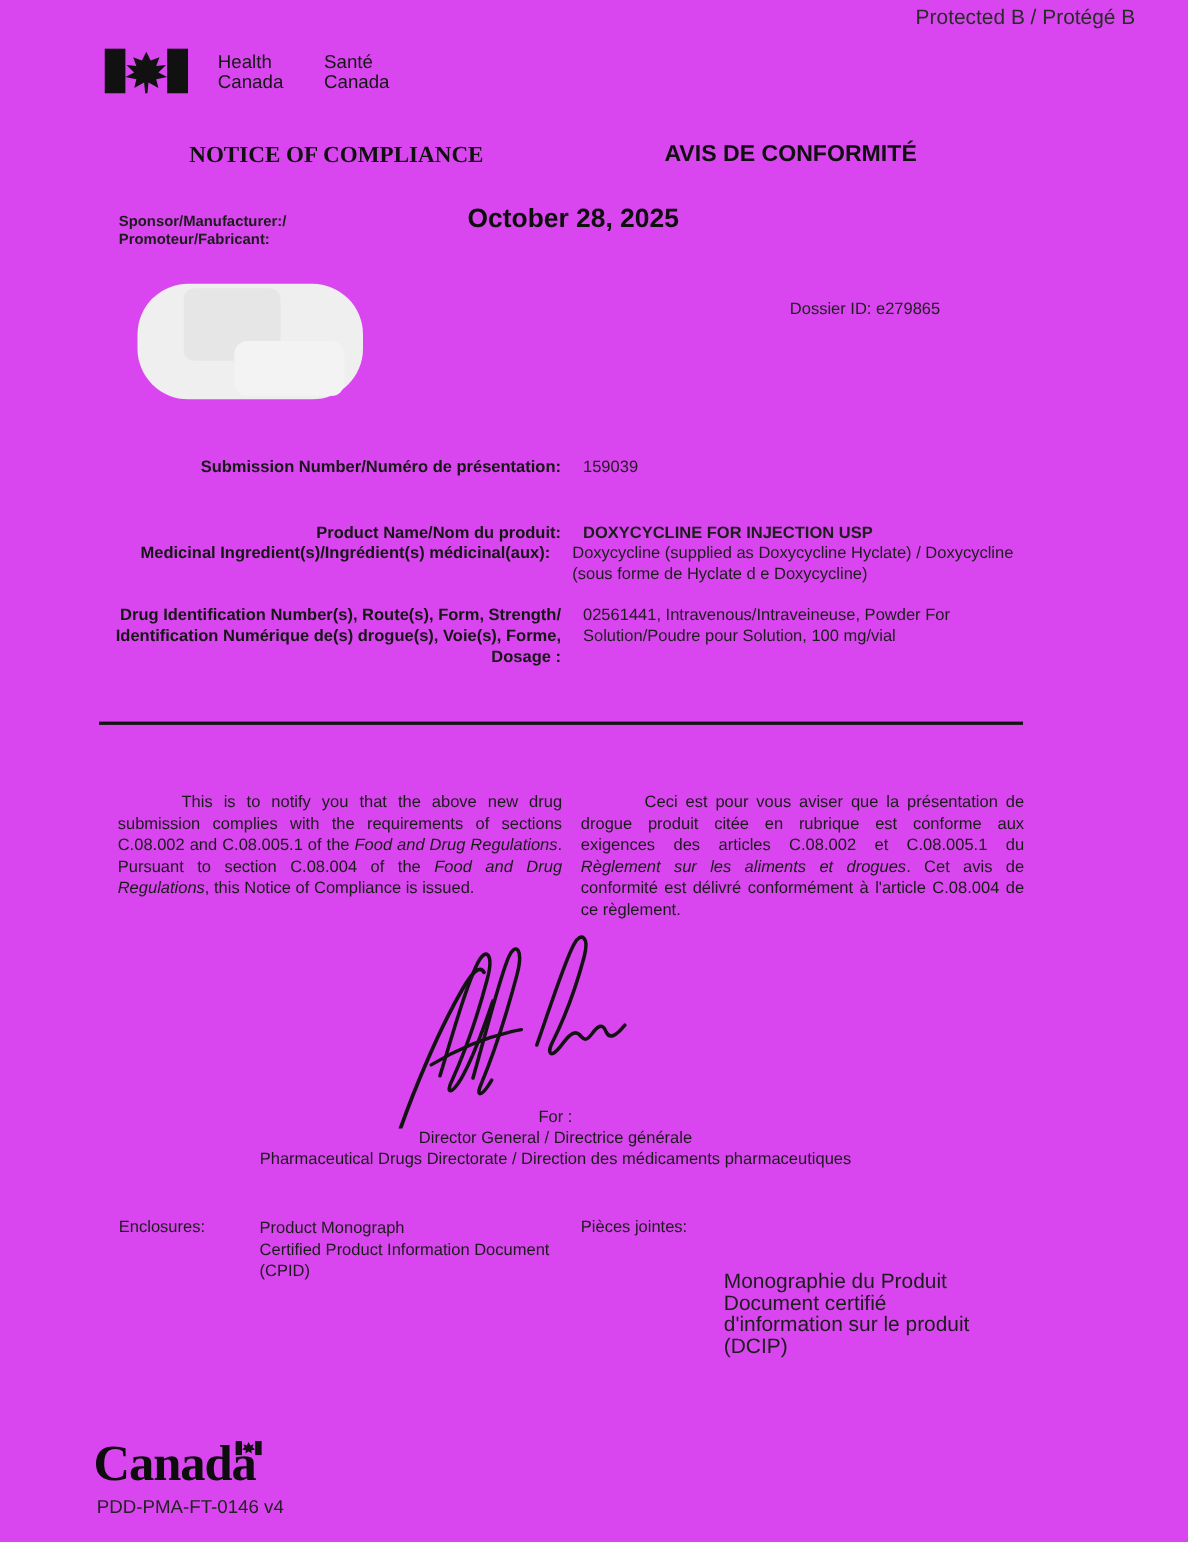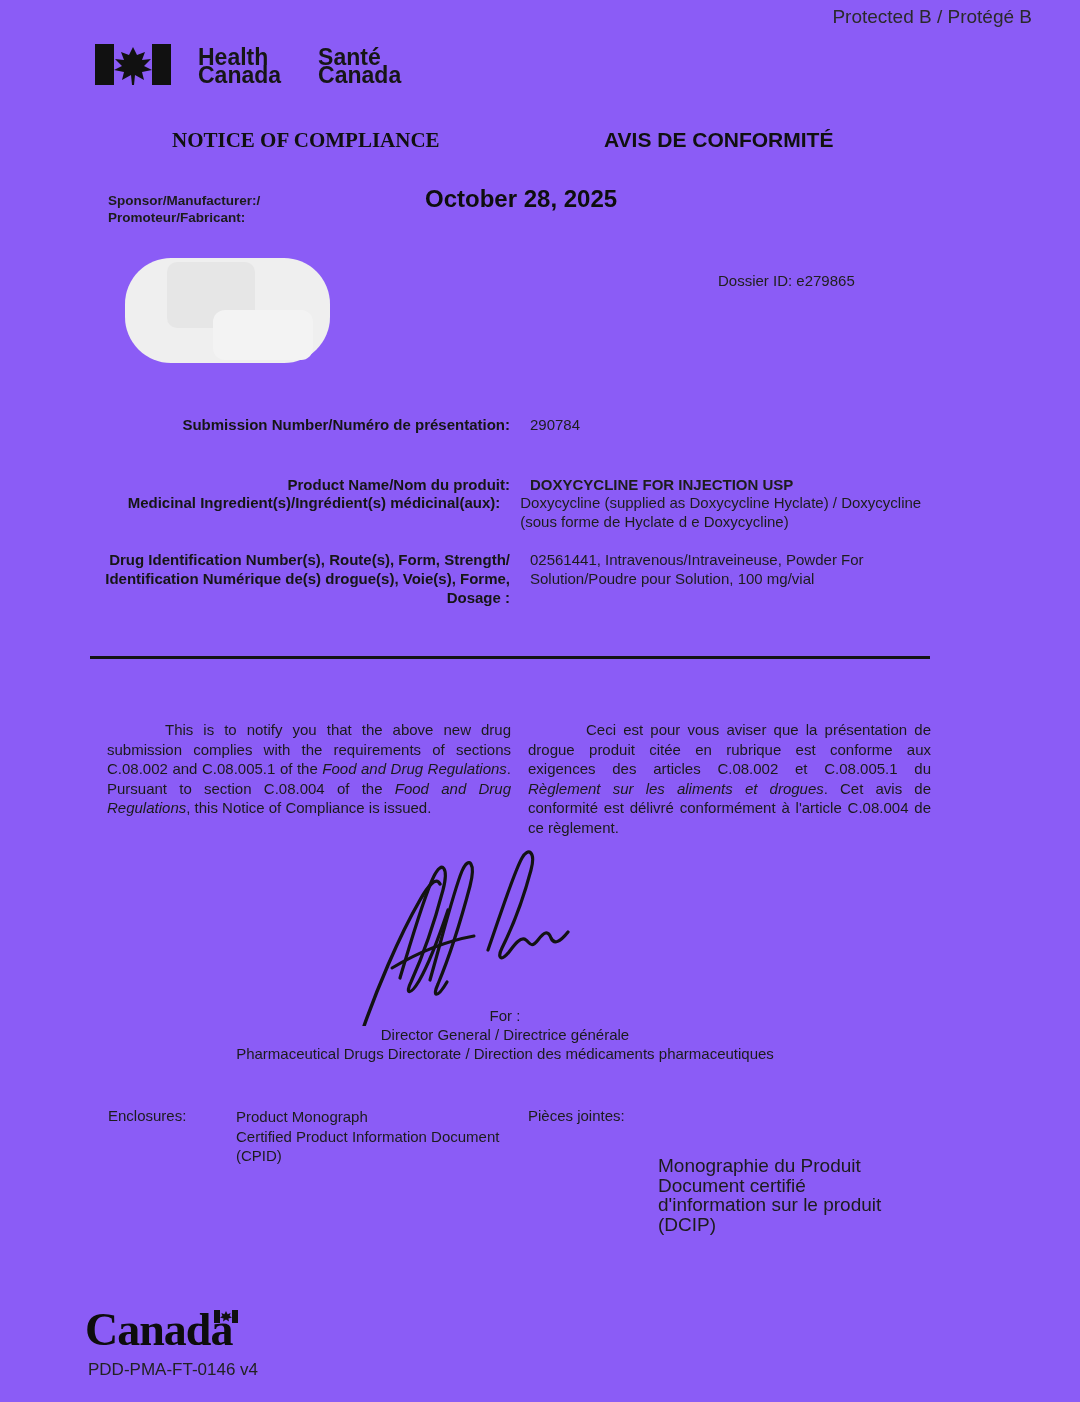--- a/index.html
+++ b/index.html
@@ -6,36 +6,36 @@
   html, body { background: #ffffff; }
   body {
     font-family: "Liberation Sans", sans-serif;
     color: #1a1a1a;
     -webkit-font-smoothing: antialiased;
   }
   .page {
     position: relative;
     width: 1080px;
     height: 1402px;
-    background: #8b5cf6;
+    background: #d946ef;
     overflow: hidden;
   }
   .abs { position: absolute; }
 
   
   .classification {
     top: 6px; right: 48px;
     font-size: 19px; color: #2a2a2a;
   }
 
   
   .fip { left: 95px; top: 44px; display: flex; align-items: flex-start; }
   .fip .flag { width: 76px; height: 41px; }
   .fip .dept {
-    font-weight: bold; font-size: 23px; line-height: 18px;
+    font-weight: normal; font-size: 17px; line-height: 18px;
     color: #161616; letter-spacing: 0px;
   }
   .fip .dept.en { margin-left: 27px; margin-top: 4px; }
   .fip .dept.fr { margin-left: 37px; margin-top: 4px; }
 
   
   .title { font-weight: bold; font-size: 21px; color: #101010; top: 128px; }
   .title.en { left: 172px; font-family: Liberation Serif, serif; }
   .title.fr { left: 604px; }
 
@@ -155,21 +155,21 @@
   <div class="abs redaction">
     <div class="blob1"></div>
     <div class="blob2"></div>
     <div class="blob3"></div>
   </div>
 
   <div class="abs dossier">Dossier ID: e279865</div>
 
   <div class="abs frow row-submission">
     <div class="flabel">Submission Number/Numéro de présentation:</div>
-    <div class="fvalue">290784</div>
+    <div class="fvalue">159039</div>
   </div>
 
   <div class="abs frow row-product">
     <div class="flabel">Product Name/Nom du produit:</div>
     <div class="fvalue">DOXYCYCLINE FOR INJECTION USP</div>
   </div>
 
   <div class="abs frow row-ingredients">
     <div class="flabel">Medicinal Ingredient(s)/Ingrédient(s) médicinal(aux):</div>
     <div class="fvalue">Doxycycline (supplied as Doxycycline Hyclate) / Doxycycline (sous forme de Hyclate d e Doxycycline)</div>

